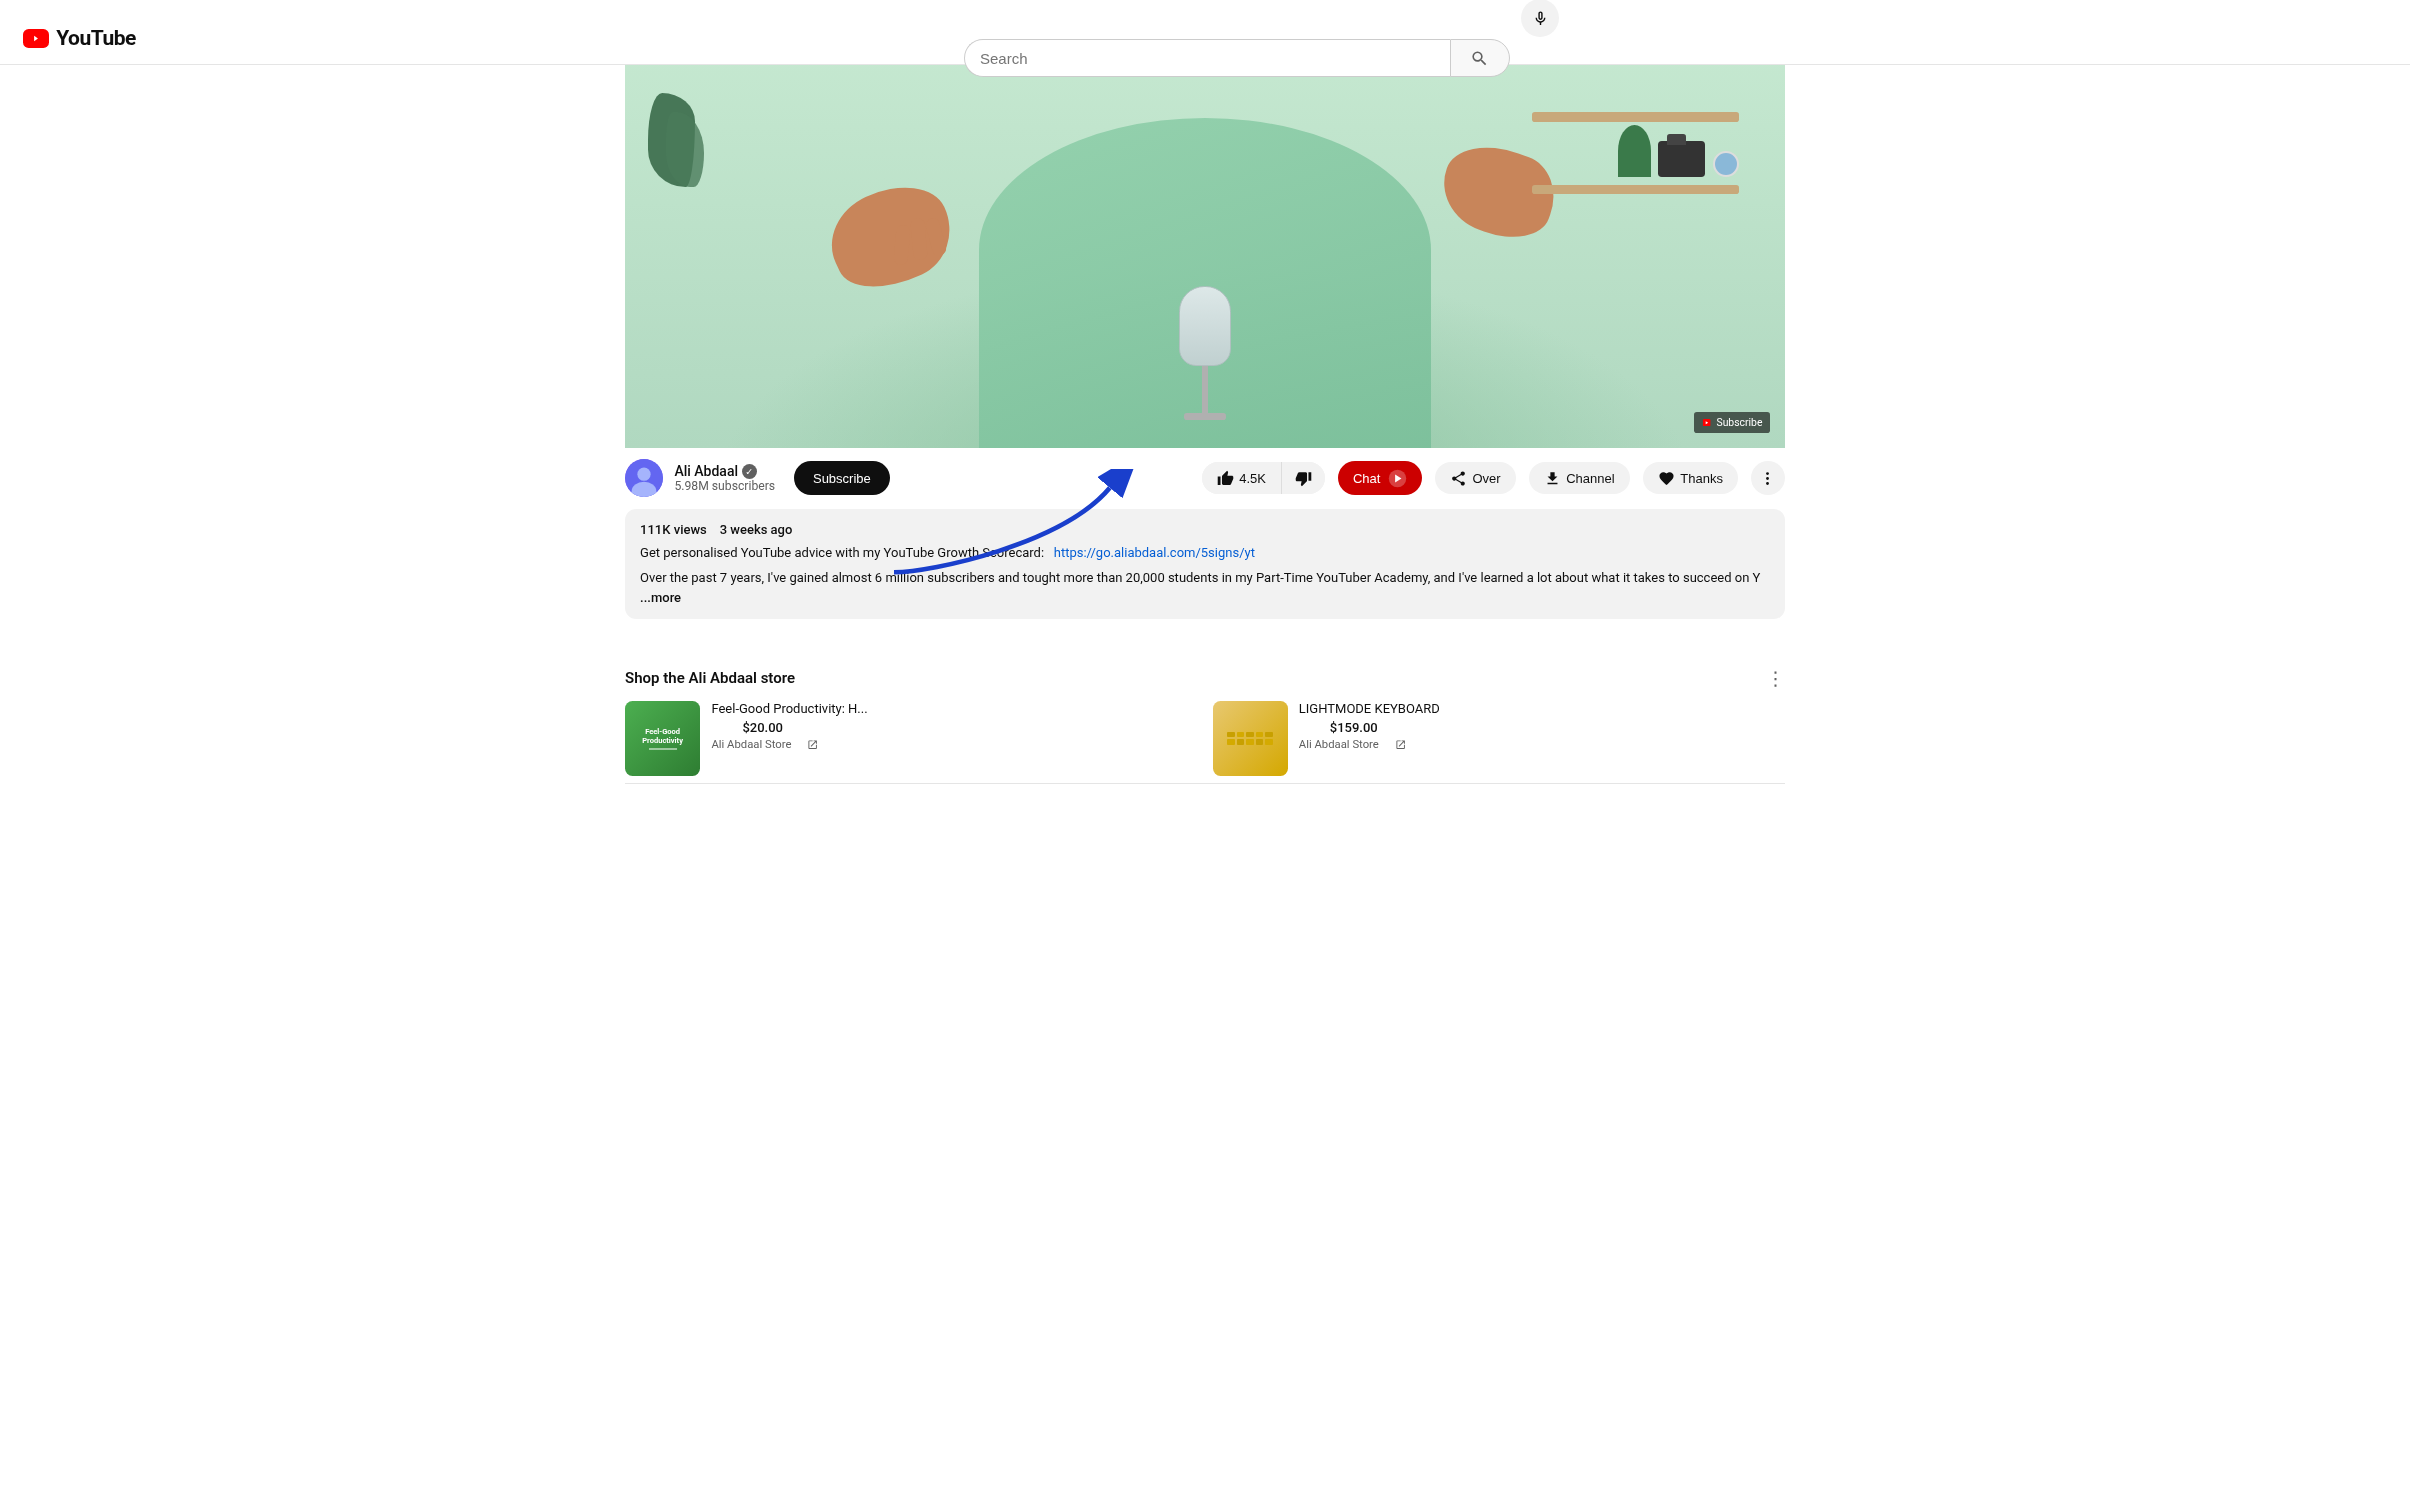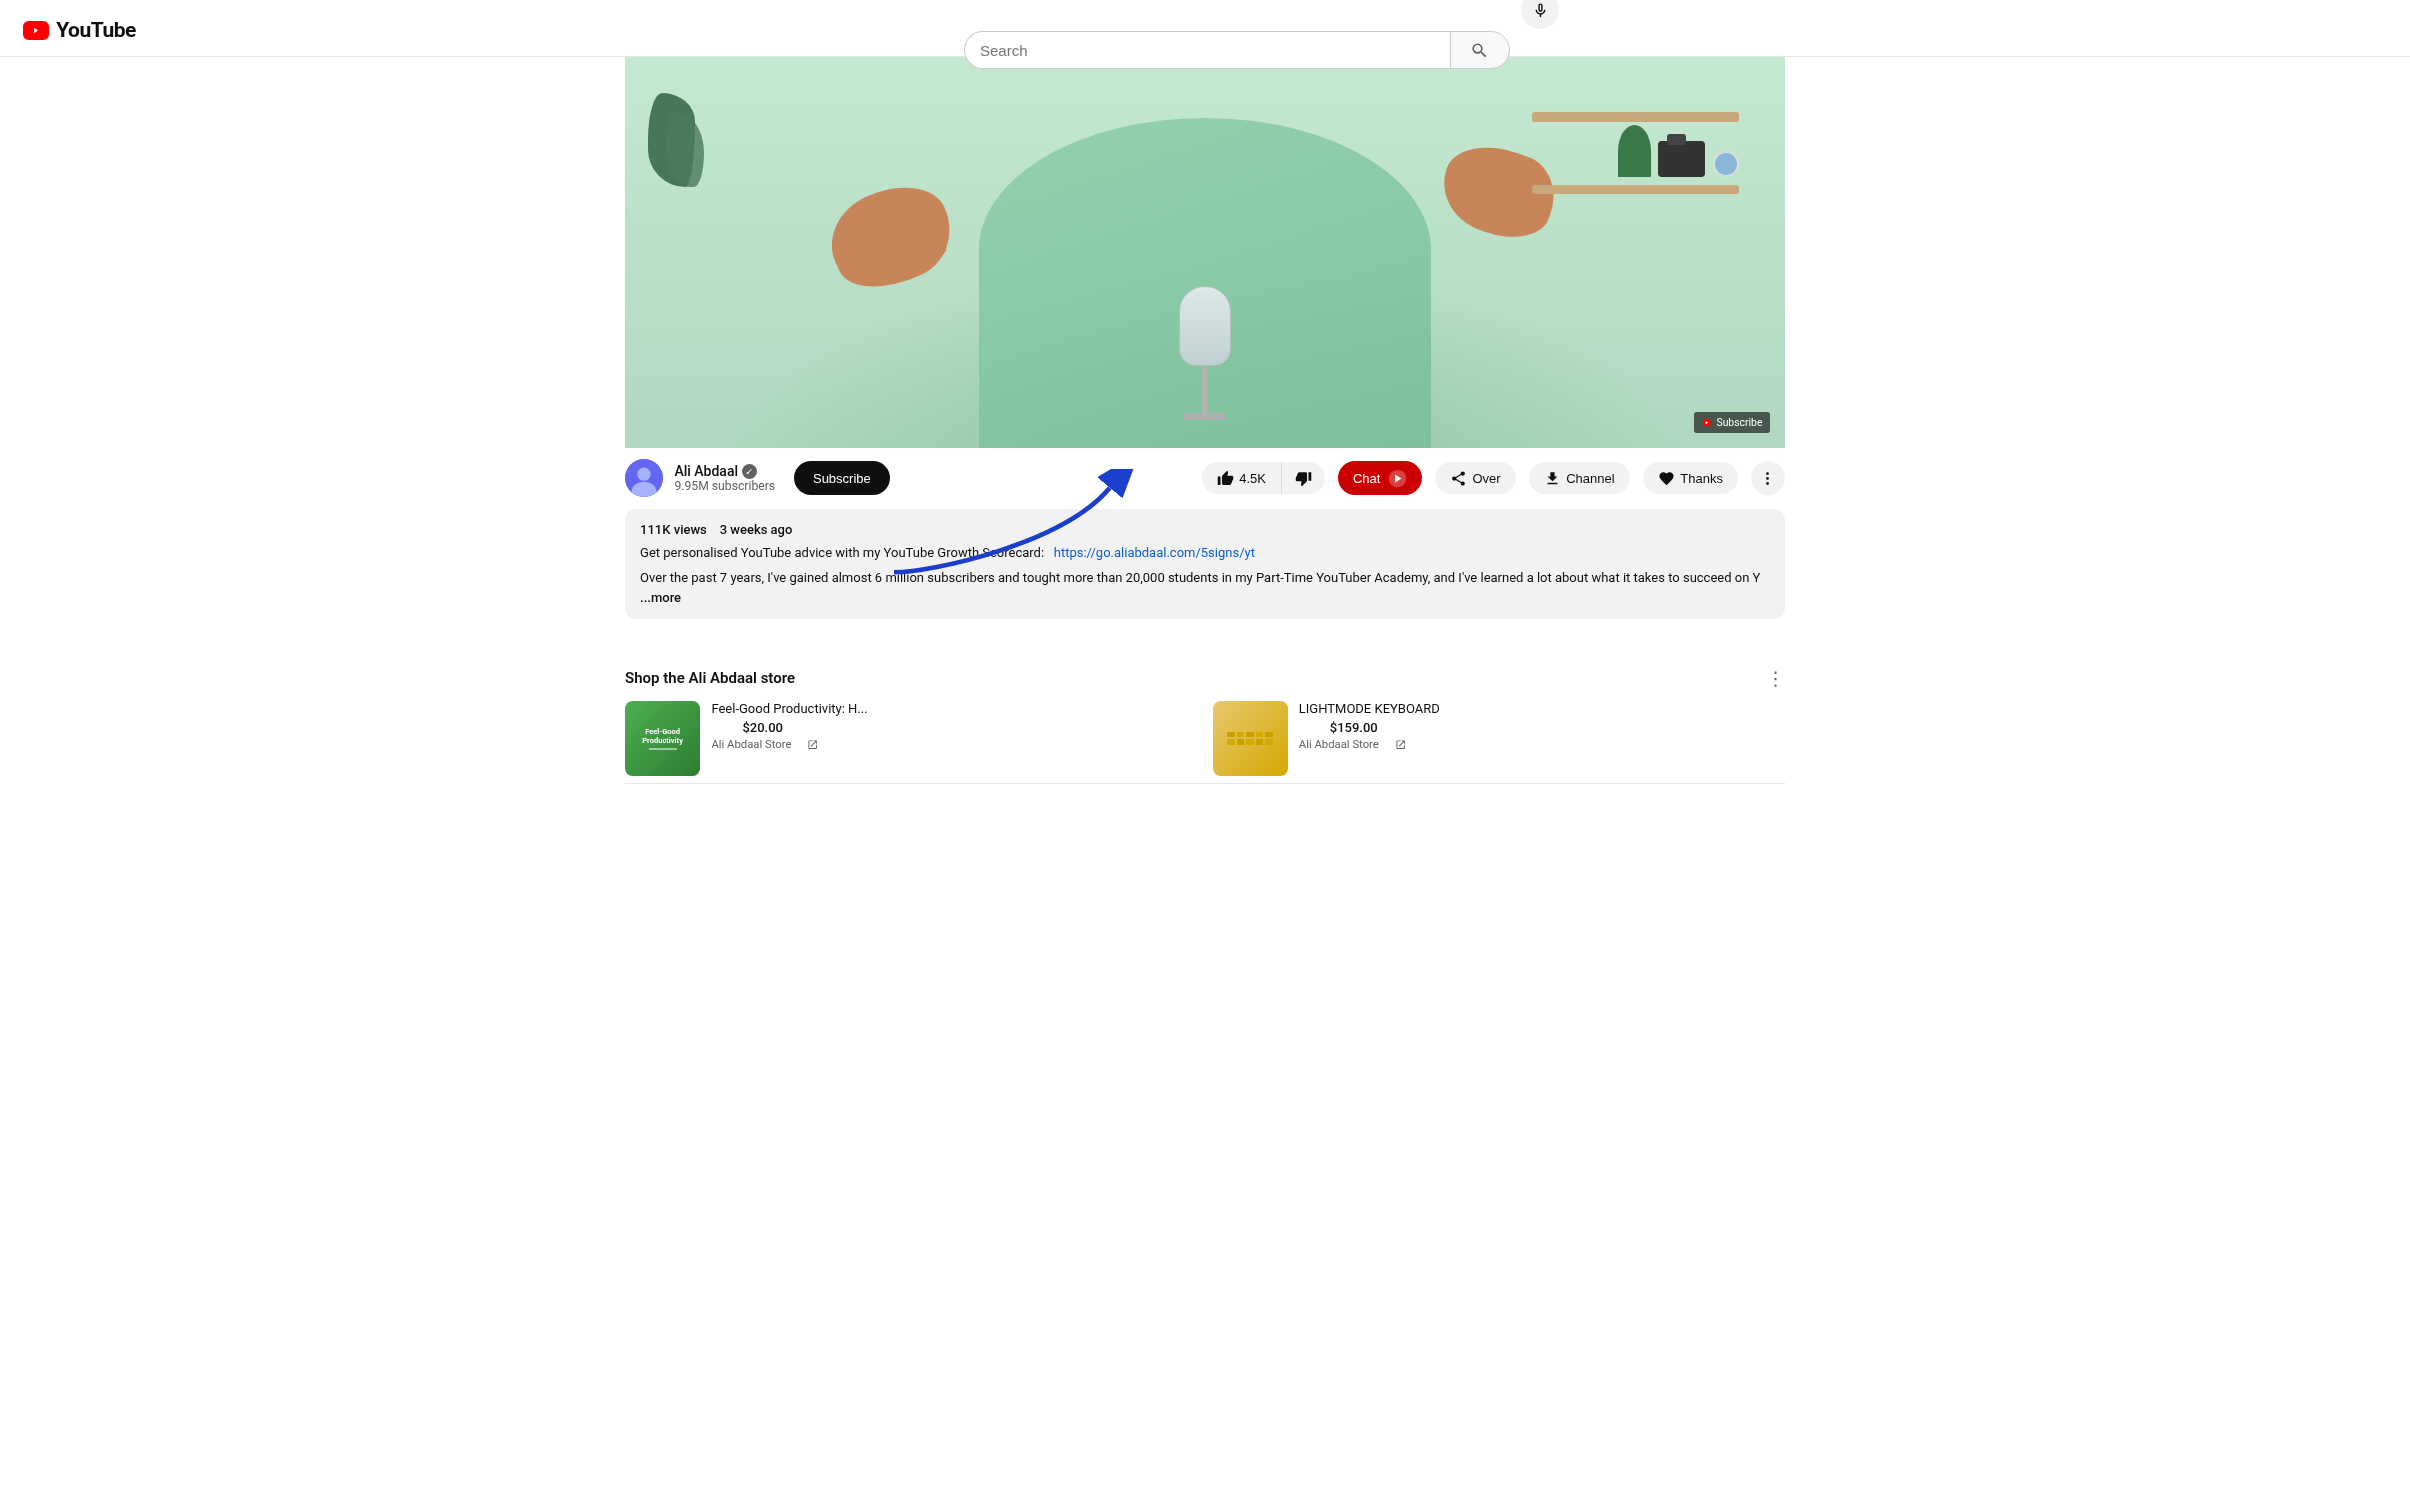--- a/index.html
+++ b/index.html
@@ -7,21 +7,21 @@
 
     
     .header {
       display: flex;
       align-items: center;
       padding: 0 22.6px;
       height: 53px;
       border-bottom: 0.9px solid #e5e5e5;
       background: #fff;
       position: sticky;
-      top: 4px;
+      top: 12px;
       z-index: 100;
     }
     .logo {
       font-size: 21px;
       font-weight: 700;
       letter-spacing: -0.5px;
       color: #0f0f0f;
       text-decoration: none;
       display: flex;
       align-items: center;
@@ -472,21 +472,21 @@
           <circle cx="20" cy="16" r="7" fill="#a5b4fc"></circle>
           <ellipse cx="20" cy="34" rx="13" ry="10" fill="#a5b4fc"></ellipse>
         </svg>
       </div>
 
       <div class="channel-info">
         <span class="channel-name">
           <span>Ali Abdaal</span>
           <span class="verified-badge">✓</span>
         </span>
-        <span class="subscriber-count">9.95M subscribers</span>
+        <span class="subscriber-count">5.98M subscribers</span>
       </div>
 
       <button class="subscribe-btn">Subscribe</button>
 
       <div class="action-buttons">
 
         <div class="like-dislike-group">
           <button class="like-btn">
             <svg width="17" height="17" viewBox="0 0 24 24" fill="#0f0f0f">
               <path d="M1 21h4V9H1v12zm22-11c0-1.1-.9-2-2-2h-6.31l.95-4.57.03-.32c0-.41-.17-.79-.44-1.06L14.17 1 7.59 7.59C7.22 7.95 7 8.45 7 9v10c0 1.1.9 2 2 2h9c.83 0 1.54-.5 1.84-1.22l3.02-7.05c.09-.23.14-.47.14-.73v-2z"></path>

